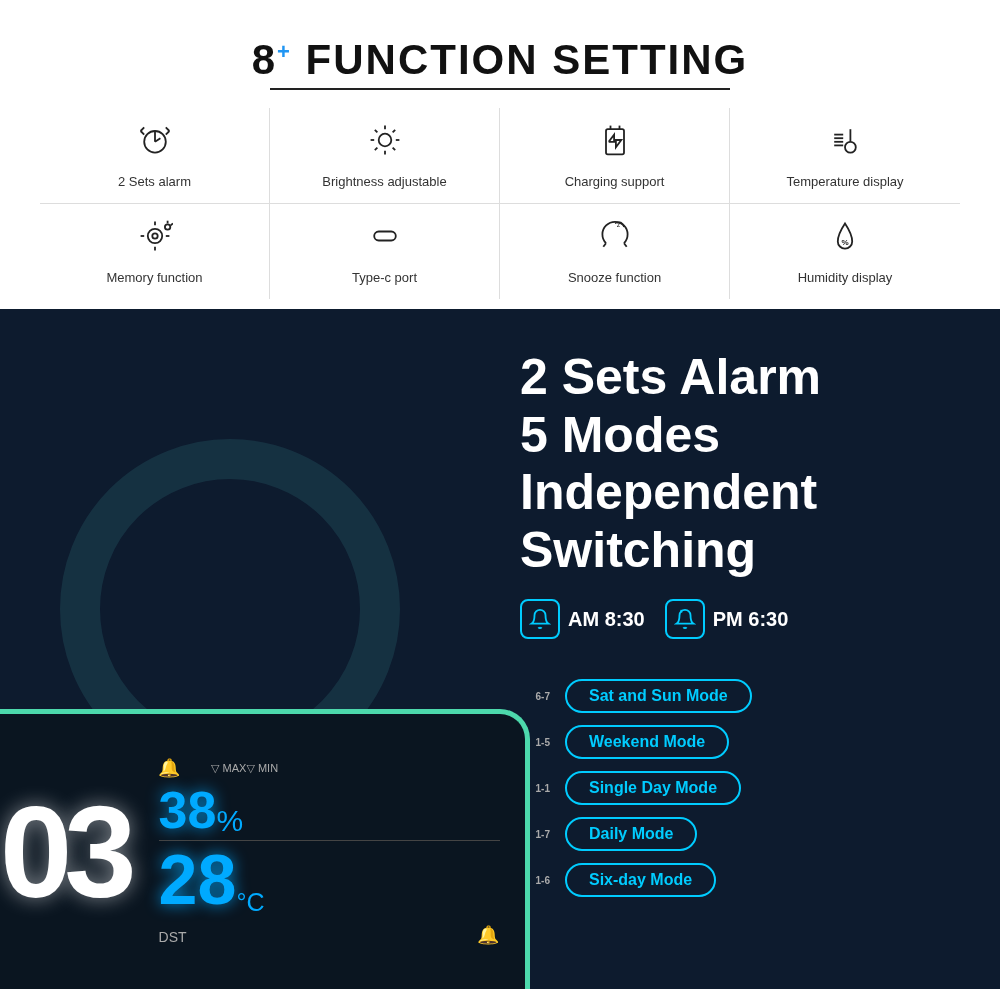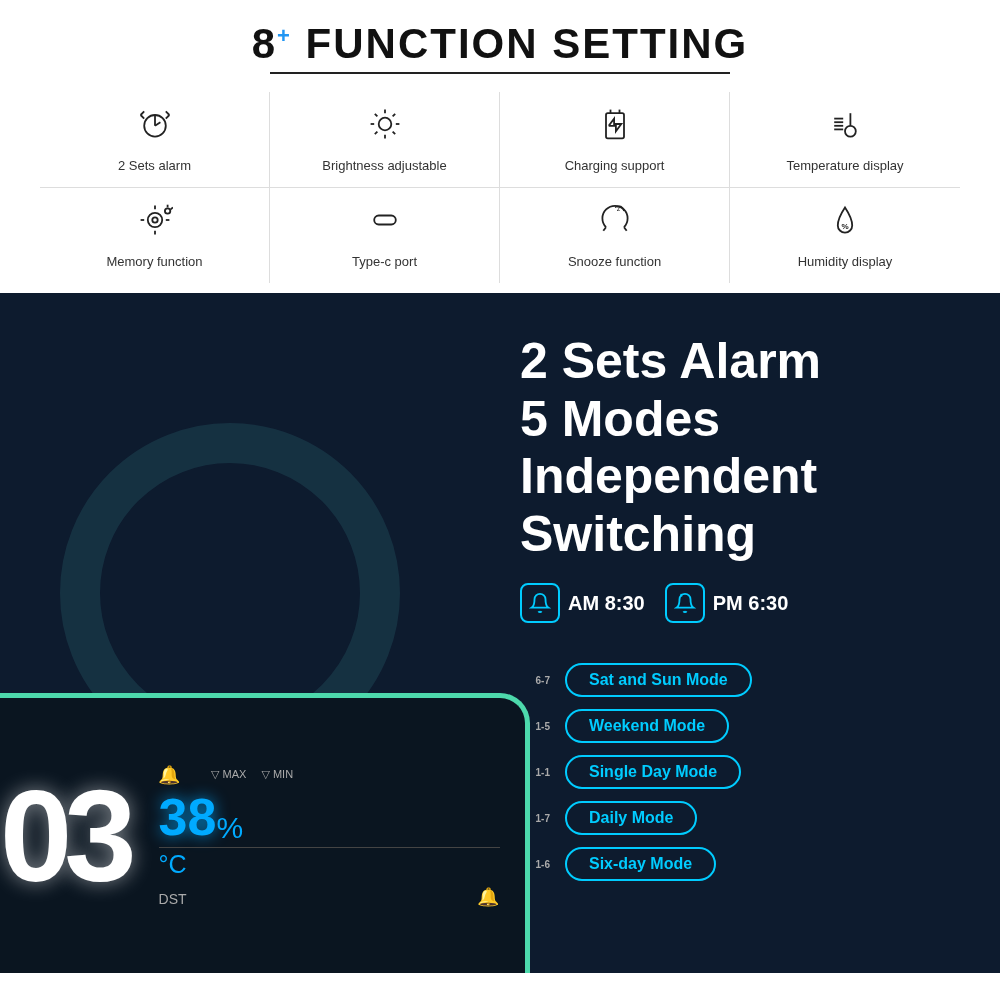--- a/index.html
+++ b/index.html
@@ -22,20 +22,21 @@
       margin-bottom: 18px;
     }
 
     .main-title {
       font-size: 42px;
       font-weight: 900;
       color: #111;
       letter-spacing: 2px;
       position: relative;
       display: inline-block;
+      margin-top: 16px;
     }
 
     .main-title .plus {
       font-size: 22px;
       color: #2196F3;
       vertical-align: super;
       font-weight: 700;
     }
 
     .title-underline {
@@ -162,21 +163,20 @@
       margin-bottom: 5px;
     }
 
     .clock-icon-small {
       color: #fff;
       font-size: 18px;
     }
 
     .clock-min-max {
       display: flex;
-      gap: 15px;
       font-size: 11px;
       color: #aaa;
     }
 
     .humidity-display {
       font-size: 52px;
       font-weight: 900;
       color: #00aaff;
       font-family: 'Arial Black', sans-serif;
       text-shadow: 0 0 15px rgba(0, 170, 255, 0.8);
@@ -431,20 +431,21 @@
             <span style="font-size:11px;color:#aaa;">▽ MAX</span>
             <span style="font-size:11px;color:#aaa;">▽ MIN</span>
           </div>
         </div>
         <div style="display:flex;align-items:flex-end;line-height:1;">
           <span class="humidity-display">38</span>
             <span class="humidity-unit">%</span>
         </div>
         <div style="border-bottom:1px solid #444;width:100%;margin:4px 0;"></div>
         <div style="display:flex;align-items:flex-end;line-height:1;">
+          <span class="temp-display">28</span>
             <span class="temp-unit">°C</span>
         </div>
         <div style="display:flex;justify-content:space-between;width:100%;margin-top:4px;">
           <span class="dst-label">DST</span>
           <span class="bell-bottom">🔔</span>
         </div>
       </div>
     </div>
   </div>
 

